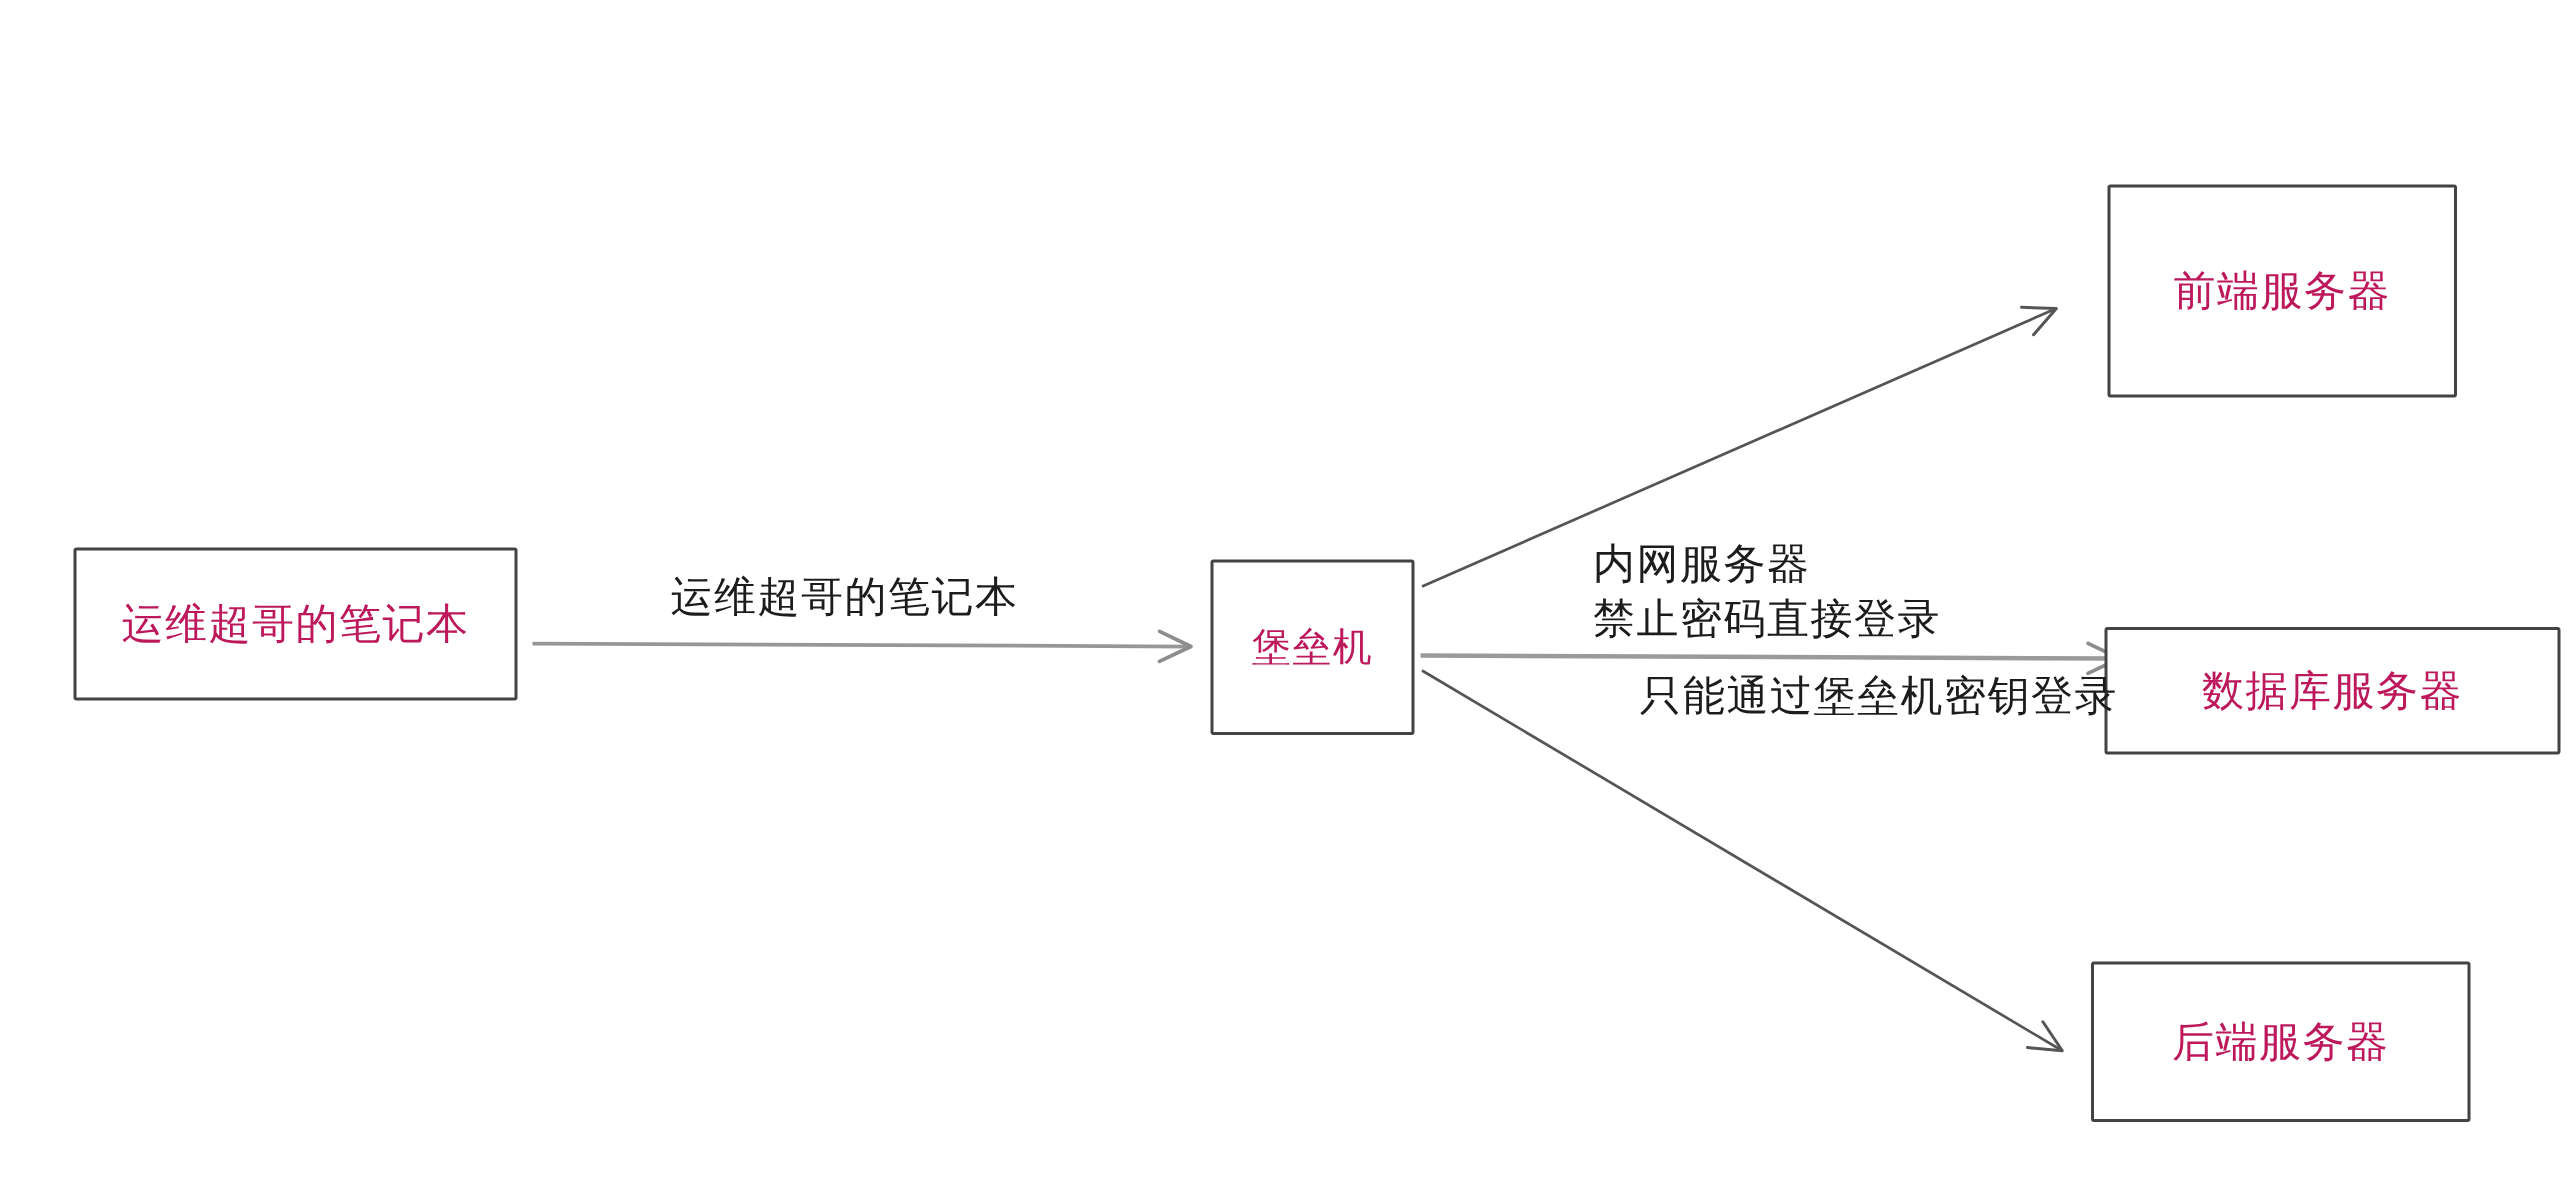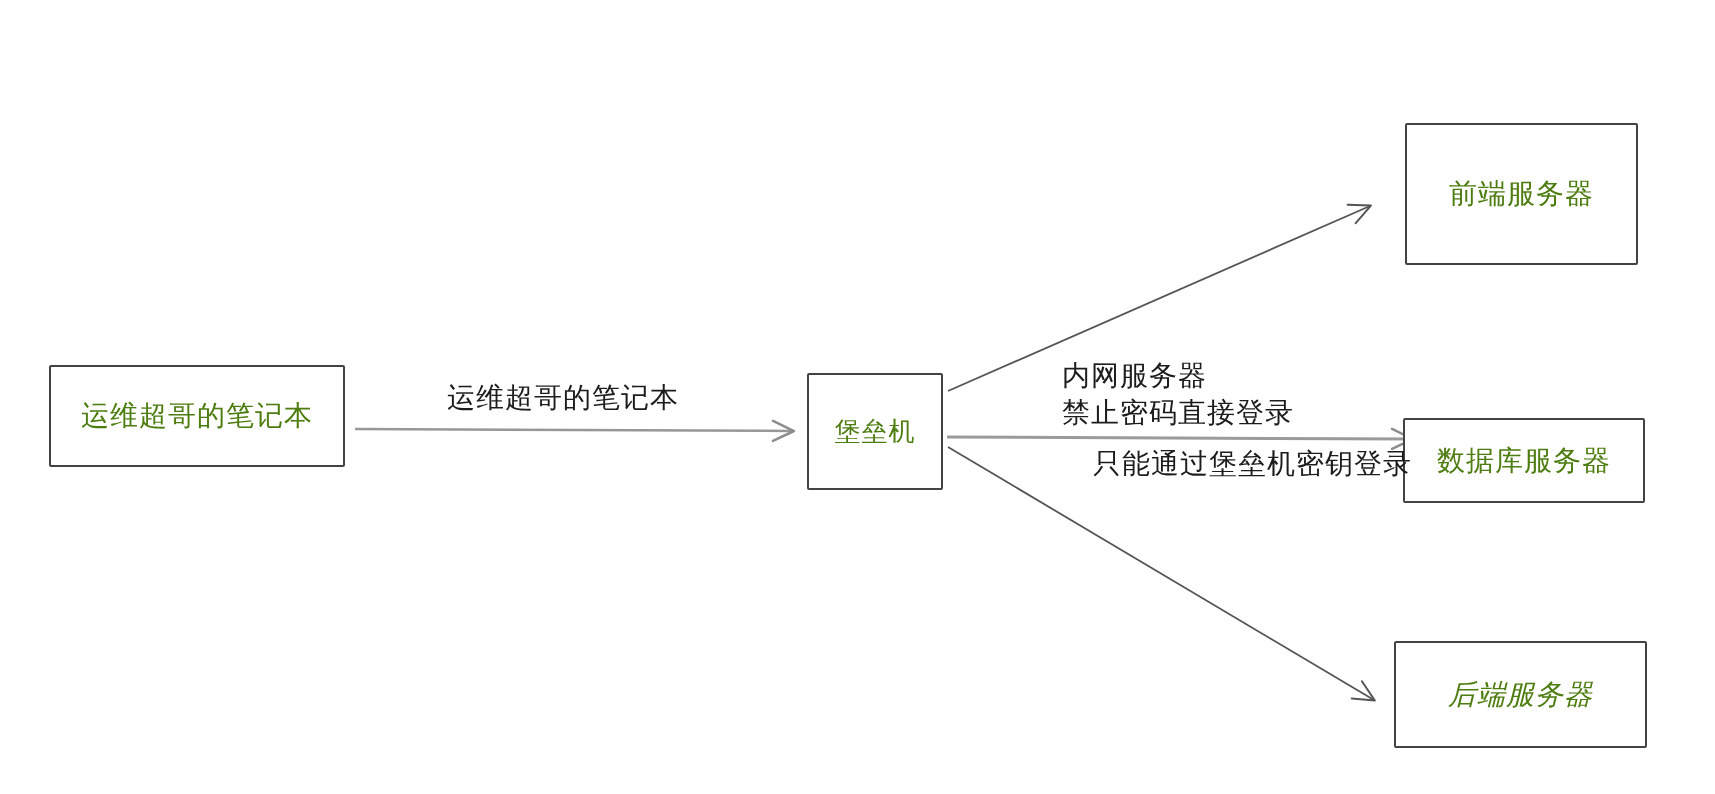--- a/index.html
+++ b/index.html
@@ -38,30 +38,30 @@
   }
   .node {
     position: absolute;
     box-sizing: border-box;
     border: 2.5px solid #434343;
     border-radius: 2px;
     background: #ffffff;
     display: flex;
     align-items: center;
     justify-content: center;
-    color: #4d7c0f;
+    color: #be185d;
     font-size: 28px;
     letter-spacing: 1px;
     white-space: nowrap;
   }
   .node-laptop   { left: 49px;   top: 365px; width: 296px; height: 102px; }
   .node-bastion  { left: 807px;  top: 373px; width: 136px; height: 117px; font-size: 26px; }
   .node-frontend { left: 1405px; top: 123px; width: 233px; height: 142px; }
-  .node-database { left: 1403px; top: 418px; width: 242px; height: 85px;  }
-  .node-backend  { left: 1394px; top: 641px; width: 253px; height: 107px; font-style: italic; }
+  .node-database { left: 1403px; top: 418px; width: 304px; height: 85px;  }
+  .node-backend  { left: 1394px; top: 641px; width: 253px; height: 107px; }
   .edge-label, .annotation {
     position: absolute;
     font-size: 28px;
     letter-spacing: 1px;
     color: #1c1c1c;
     white-space: nowrap;
   }
   .label-allow-password { left: 447px;  top: 379px; }
   .ann-intranet         { left: 1062px; top: 357px; }
   .ann-no-password      { left: 1062px; top: 394px; }

